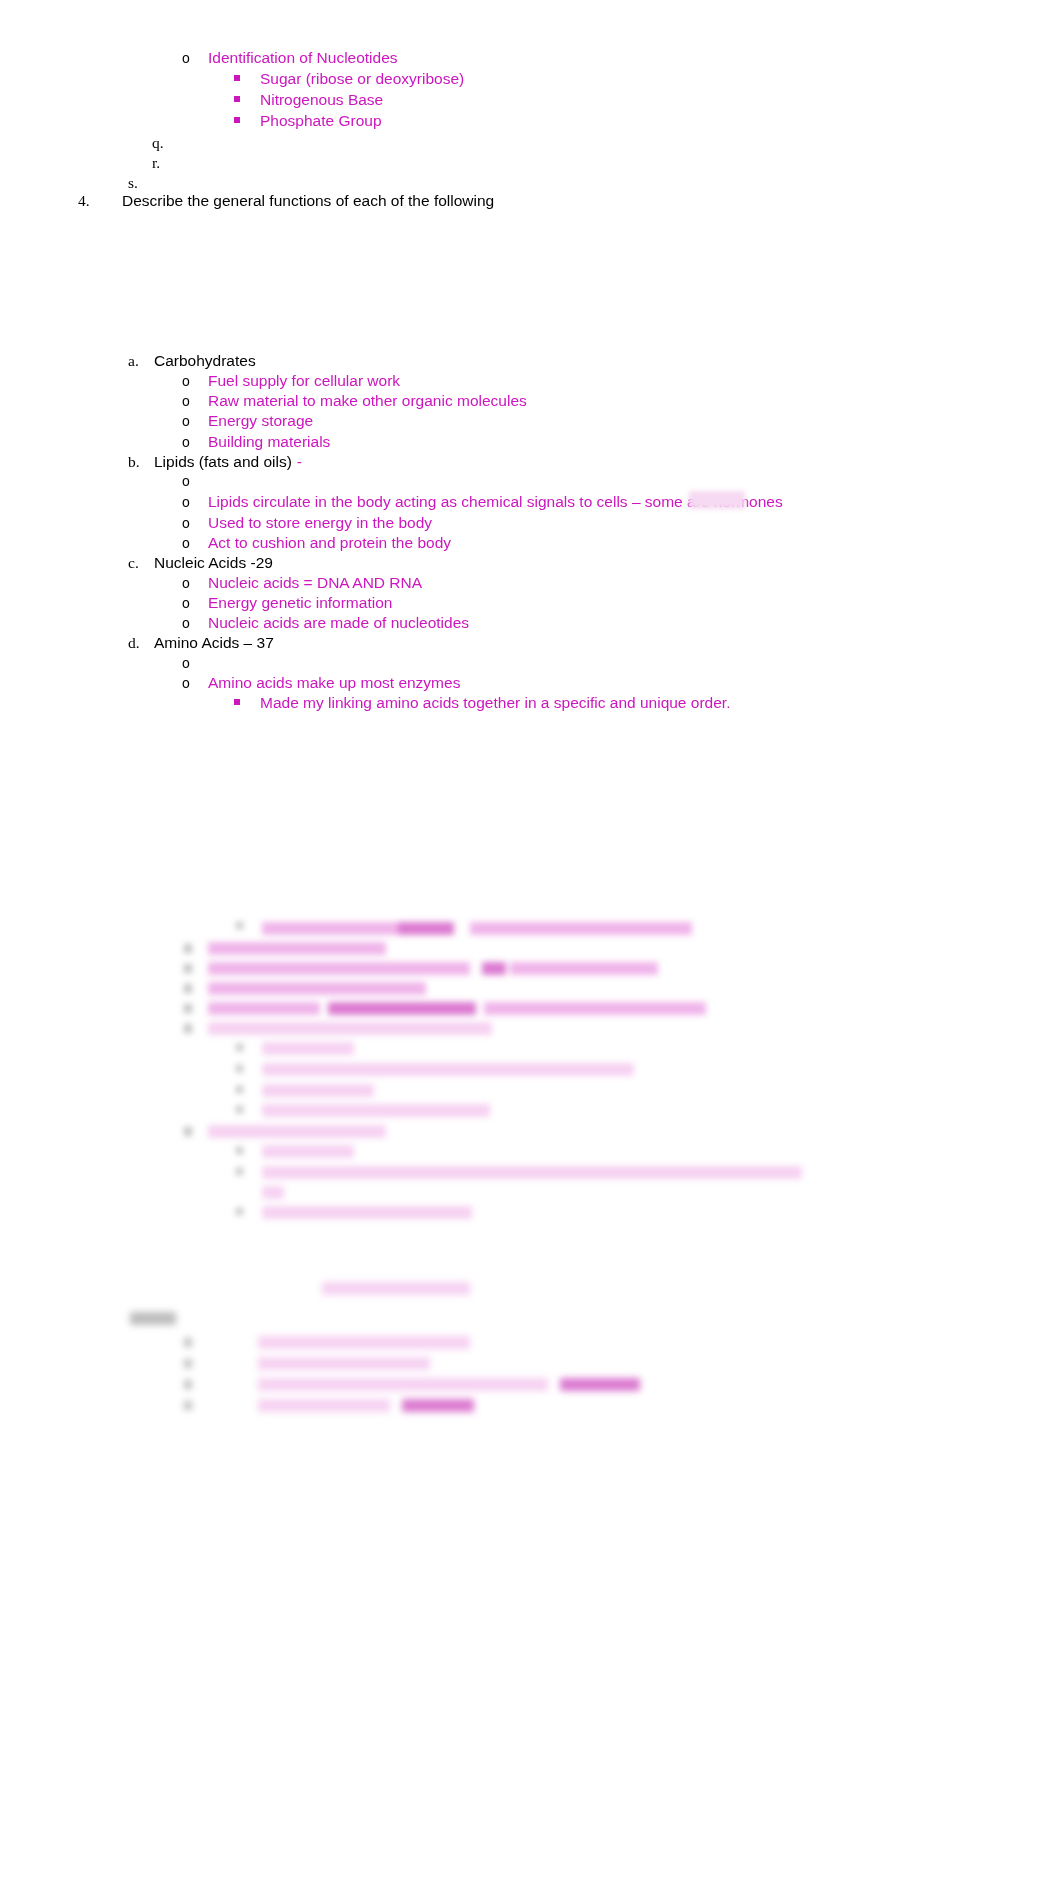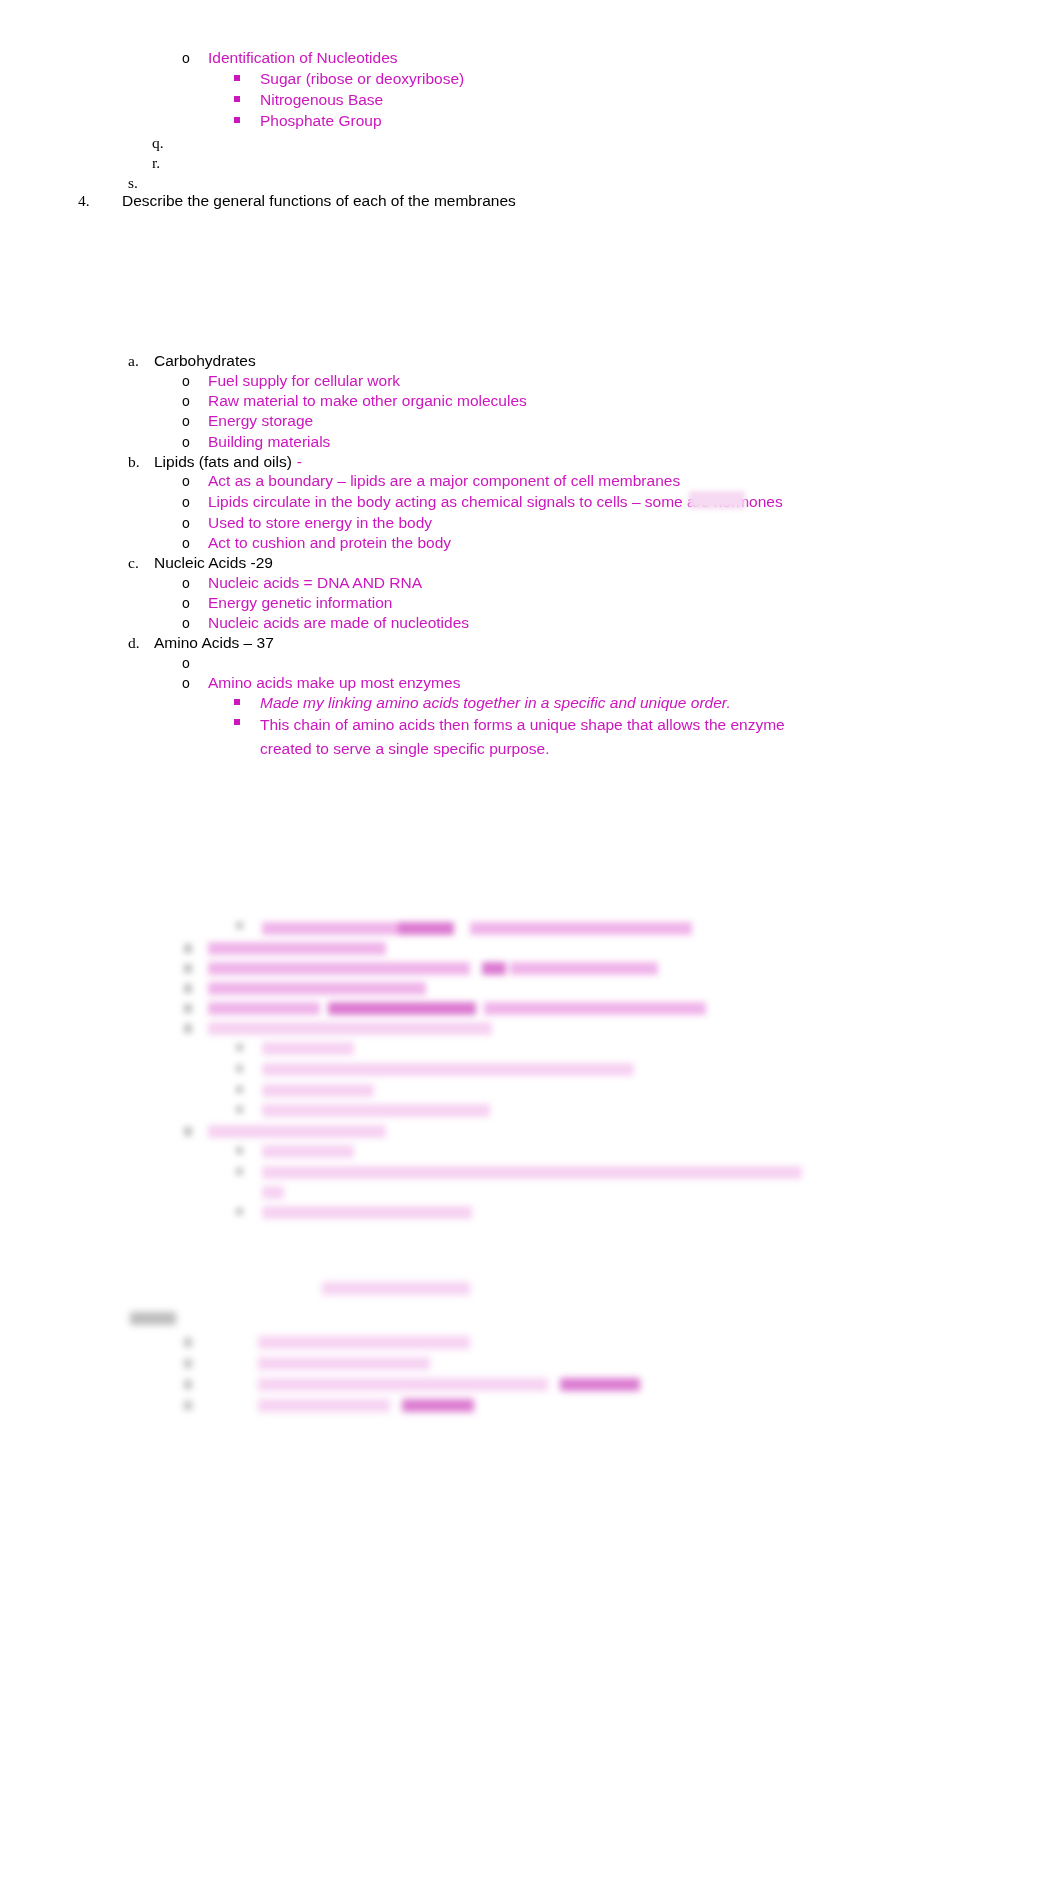--- a/index.html
+++ b/index.html
@@ -148,21 +148,21 @@
     <span class="marker" style="width:26px;">r.</span>
     <span class="txt black"></span>
   </div>
   <div class="line abs" style="top:173px; padding-left:128px;">
     <span class="marker" style="width:26px;">s.</span>
     <span class="txt black"></span>
   </div>
 
   <div class="line lvl-num abs" style="top:191px;">
     <span class="marker">4.</span>
-    <span class="txt black">Describe the general functions of each of the membranes</span>
+    <span class="txt black">Describe the general functions of each of the following</span>
   </div>
 
   <div class="line lvl-let abs" style="top:351px;">
     <span class="marker">a.</span>
     <span class="txt black">Carbohydrates</span>
   </div>
   <div class="line lvl-o abs" style="top:371px;">
     <span class="marker hollow">o</span>
     <span class="txt magenta">Fuel supply for cellular work</span>
   </div>
@@ -179,21 +179,20 @@
     <span class="txt magenta">Building materials</span>
   </div>
 
   <div class="line lvl-let abs" style="top:452px;">
     <span class="marker">b.</span>
     <span class="txt black">Lipids (fats and oils)</span>
     <span class="txt magenta" style="padding-left:5px;">-</span>
   </div>
   <div class="line lvl-o abs" style="top:471px;">
     <span class="marker hollow">o</span>
-    <span class="txt magenta">Act as a boundary – lipids are a major component of cell membranes</span>
   </div>
   <div class="line lvl-o abs" style="top:492px;">
     <span class="marker hollow">o</span>
     <span class="txt magenta">Lipids circulate in the body acting as chemical signals to cells – some are hormones</span>
   </div>
   <div class="hl-soft abs" style="top:491px; left:689px; width:56px; height:18px;"></div>
   <div class="line lvl-o abs" style="top:513px;">
     <span class="marker hollow">o</span>
     <span class="txt magenta">Used to store energy in the body</span>
   </div>
@@ -223,27 +222,23 @@
     <span class="marker">d.</span>
     <span class="txt black">Amino Acids – 37</span>
   </div>
   <div class="line lvl-o abs" style="top:653px;">
     <span class="marker hollow">o</span>
   </div>
   <div class="line lvl-o abs" style="top:673px;">
     <span class="marker hollow">o</span>
     <span class="txt magenta">Amino acids make up most enzymes</span>
   </div>
-  <div class="line lvl-sq abs" style="top:693px;font-style:italic;">
+  <div class="line lvl-sq abs" style="top:693px;">
     <span class="marker square"><span class="sq-glyph"></span></span>
     <span class="txt magenta">Made my linking amino acids together in a specific and unique order.</span>
-  </div>
-  <div class="line lvl-sq abs" style="top:713px;">
-    <span class="marker square"><span class="sq-glyph"></span></span>
-    <span class="txt magenta wrap">This chain of amino acids then forms a unique shape that allows the enzyme created to serve a single specific purpose.</span>
   </div>
 
   <div class="blurred">
 
     <div class="bl-row bl-pink" style="left:262px; top:38px;  width:160px;"></div>
     <div class="bl-row bl-deep" style="left:398px; top:38px;  width:56px;"></div>
     <div class="bl-row bl-pink" style="left:470px; top:38px;  width:222px;"></div>
     <div class="bl-row bl-gray" style="left:236px; top:38px;  width:7px; height:7px;"></div>
 
     <div class="bl-row bl-gray" style="left:184px; top:60px;  width:8px; height:9px;"></div>

